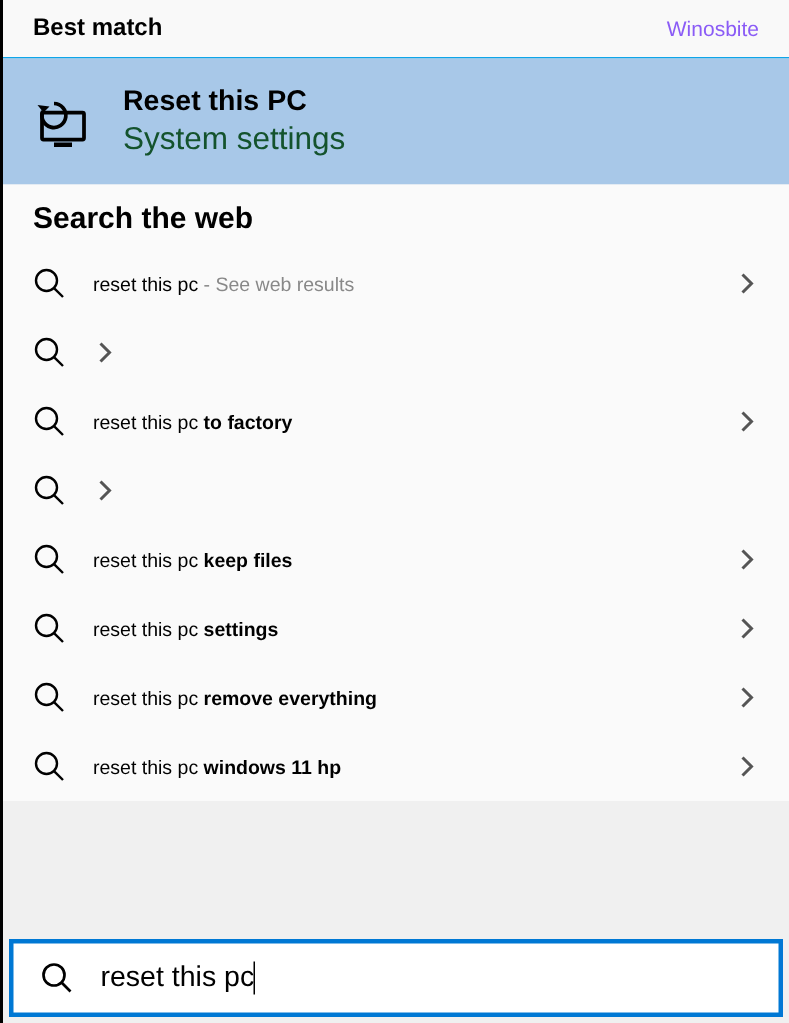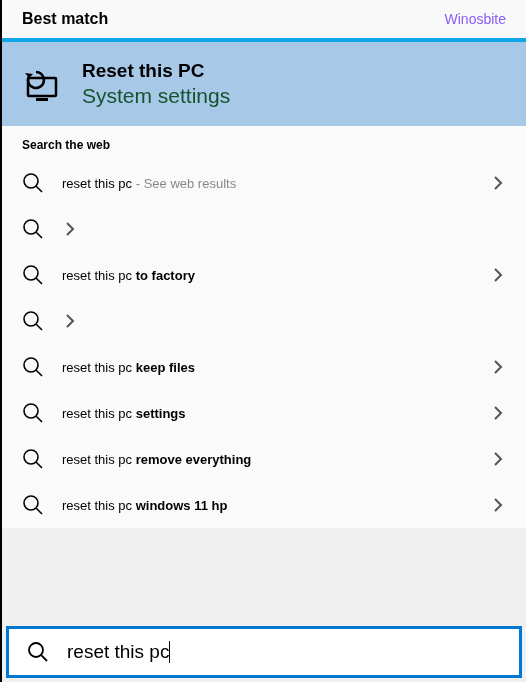--- a/index.html
+++ b/index.html
@@ -11,21 +11,21 @@
       overflow: hidden;
       position: relative;
       border-left: 2px solid #000;
     }
     .header {
       display: flex;
       justify-content: space-between;
       align-items: center;
       padding: 10px 20px 10px 20px;
       background: #f9f9f9;
-      border-bottom: 4px solid #0ea5e9;
+      border-bottom: 1px solid #0ea5e9;
     }
     .header-title {
       font-size: 16px;
       font-weight: 600;
       color: #000;
     }
     .watermark {
       font-size: 14px;
       color: #8b5cf6;
       font-weight: 300;
@@ -53,21 +53,21 @@
       font-weight: 600;
       color: #000;
       margin-bottom: 2px;
     }
     .best-match-subtitle {
       font-size: 21px;
       color: #14532d;
     }
     .section-header {
       padding: 12px 20px 8px 20px;
-      font-size: 12px;
+      font-size: 20px;
       font-weight: 600;
       color: #000;
       background: #fafafa;
     }
     .results {
       background: #fafafa;
     }
     .result-item {
       display: flex;
       align-items: center;

